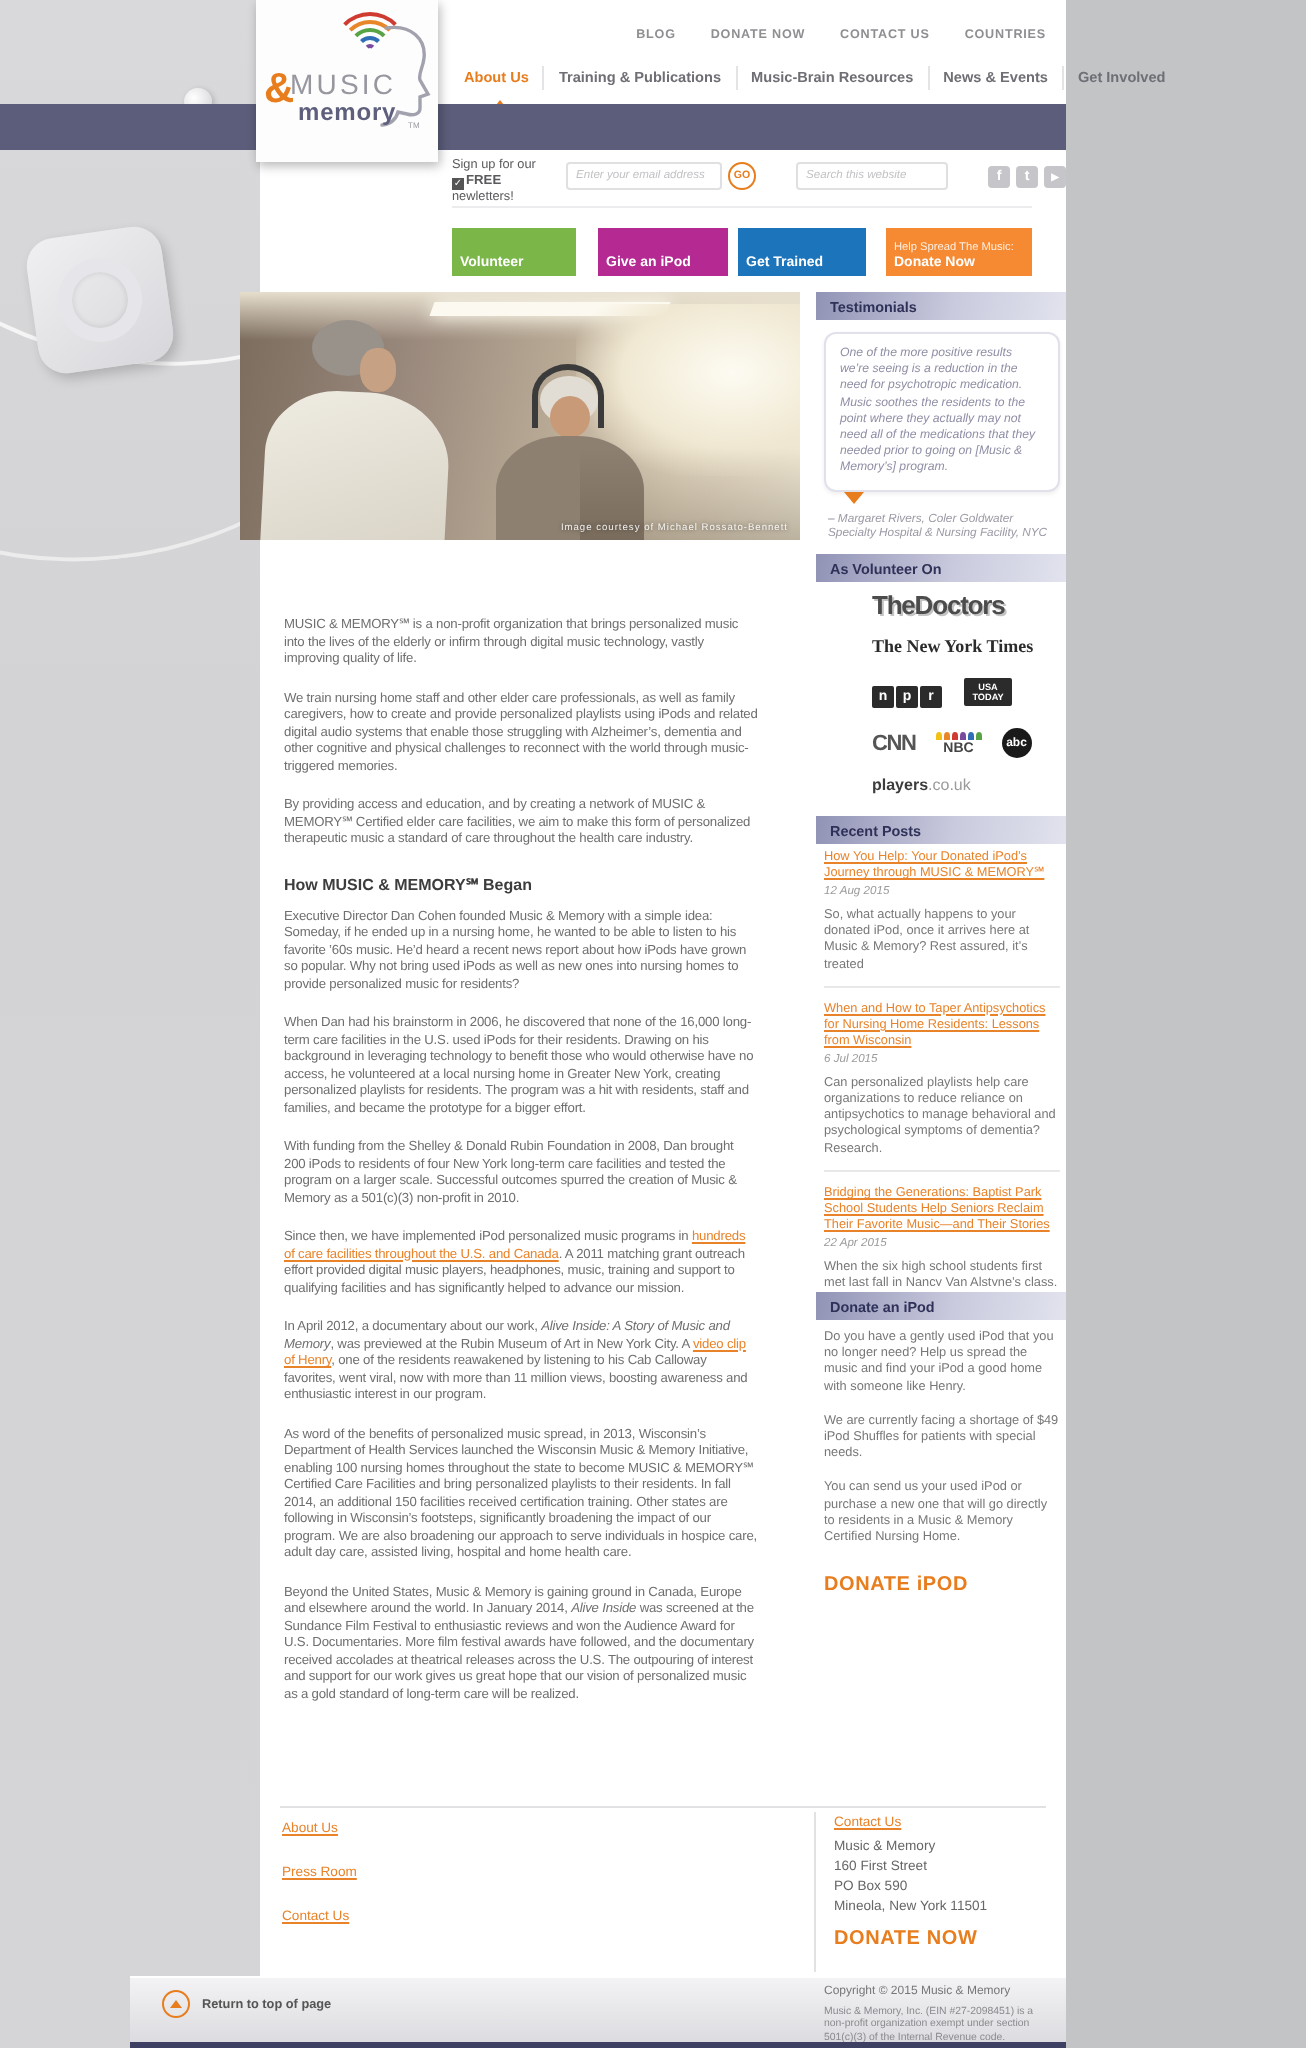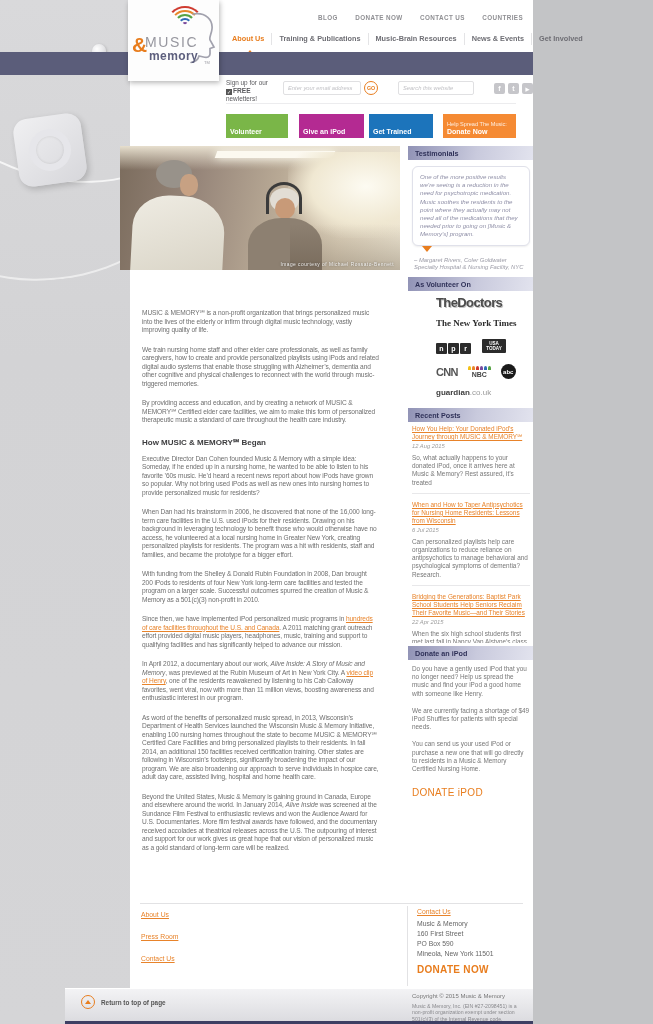--- a/index.html
+++ b/index.html
@@ -144,21 +144,21 @@
   .lg-guardian .suffix { color:#9a9a9a; font-weight:normal; }
 
   .posts { position:absolute; left:412px; top:425px; width:118px; height:218px; overflow:hidden; }
   .post { border-bottom:1px solid #e8e8ea; padding-bottom:6px; margin-bottom:7px; }
   .post-title { display:block; font-size:6.4px; color:#e8832a; text-decoration:underline; line-height:8px; }
   .post-date { font-size:5.8px; font-style:italic; color:#9b9b9b; margin:2px 0 5px; }
   .post-ex { font-size:6.4px; color:#777; line-height:8.2px; }
 
   .donate-side { position:absolute; left:412px; top:665px; width:118px; }
   .donate-side p { font-size:6.4px; color:#777; line-height:8.2px; margin-bottom:9px; }
-  .donate-cta { font-size:10px; font-weight:normal; color:#e87d1e; text-decoration:none; letter-spacing:.3px; }
+  .donate-cta { font-size:10px; font-weight:bold; color:#e87d1e; text-decoration:none; letter-spacing:.3px; }
 
   
   .foot-divider { position:absolute; left:140px; top:903px; width:383px; border-bottom:1px solid #e2e2e4; }
   .foot-link { position:absolute; left:141px; font-size:6.8px; color:#e8832a; text-decoration:underline; }
   .fl1 { top:911px; } .fl2 { top:933px; } .fl3 { top:955px; }
   .foot-vline { position:absolute; left:407px; top:906px; height:80px; border-left:1px solid #e2e2e4; }
   .foot-contact { position:absolute; left:417px; top:908px; font-size:6.8px; color:#e8832a; text-decoration:underline; }
   .foot-addr { position:absolute; left:417px; top:919px; font-size:6.8px; color:#666; line-height:10px; }
   .foot-donate { position:absolute; left:417px; top:964px; font-size:10px; font-weight:bold; color:#e87d1e; text-decoration:none; letter-spacing:.3px; }
 
@@ -312,21 +312,21 @@
             <i style="background:#cf3b30"></i>
             <i style="background:#7a4a9e"></i>
             <i style="background:#2f6db5"></i>
             <i style="background:#57a345"></i>
           </span>
         <span>NBC</span>
       </span>
       <span class="lg-abc">abc</span>
     </div>
     <div class="lg-guardian">
-      <span>guardian</span><span class="suffix">.co.uk</span>
+      <span>players</span><span class="suffix">.co.uk</span>
     </div>
   </div>
 
   <div class="side-header sh-recent">Recent Posts</div>
   <div class="posts">
     <div class="post">
       <a href="#" class="post-title">How You Help: Your Donated iPod’s Journey through MUSIC &amp; MEMORY℠</a>
       <div class="post-date">12 Aug 2015</div>
       <div class="post-ex">So, what actually happens to your donated iPod, once it arrives here at Music &amp; Memory? Rest assured, it’s treated</div>
     </div>

